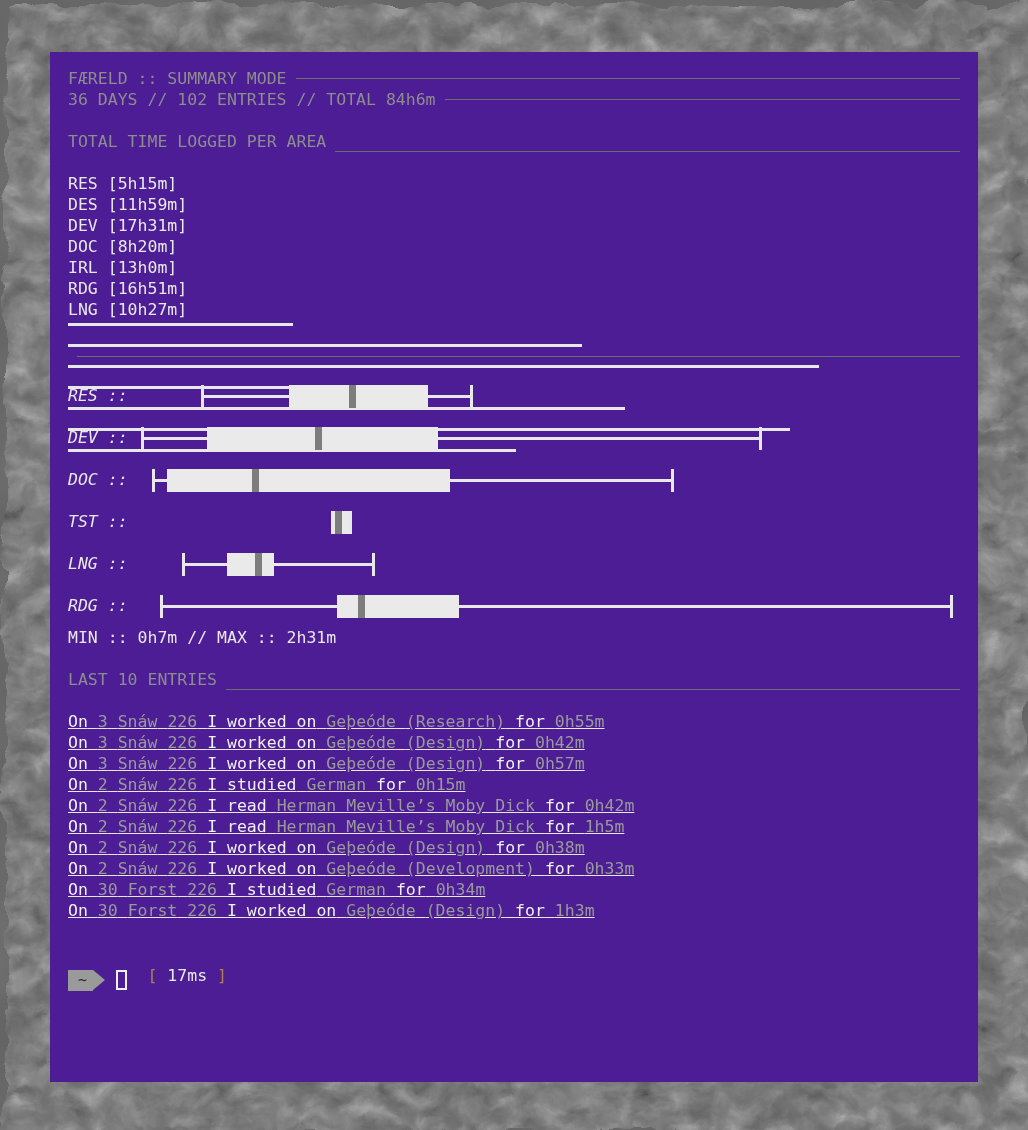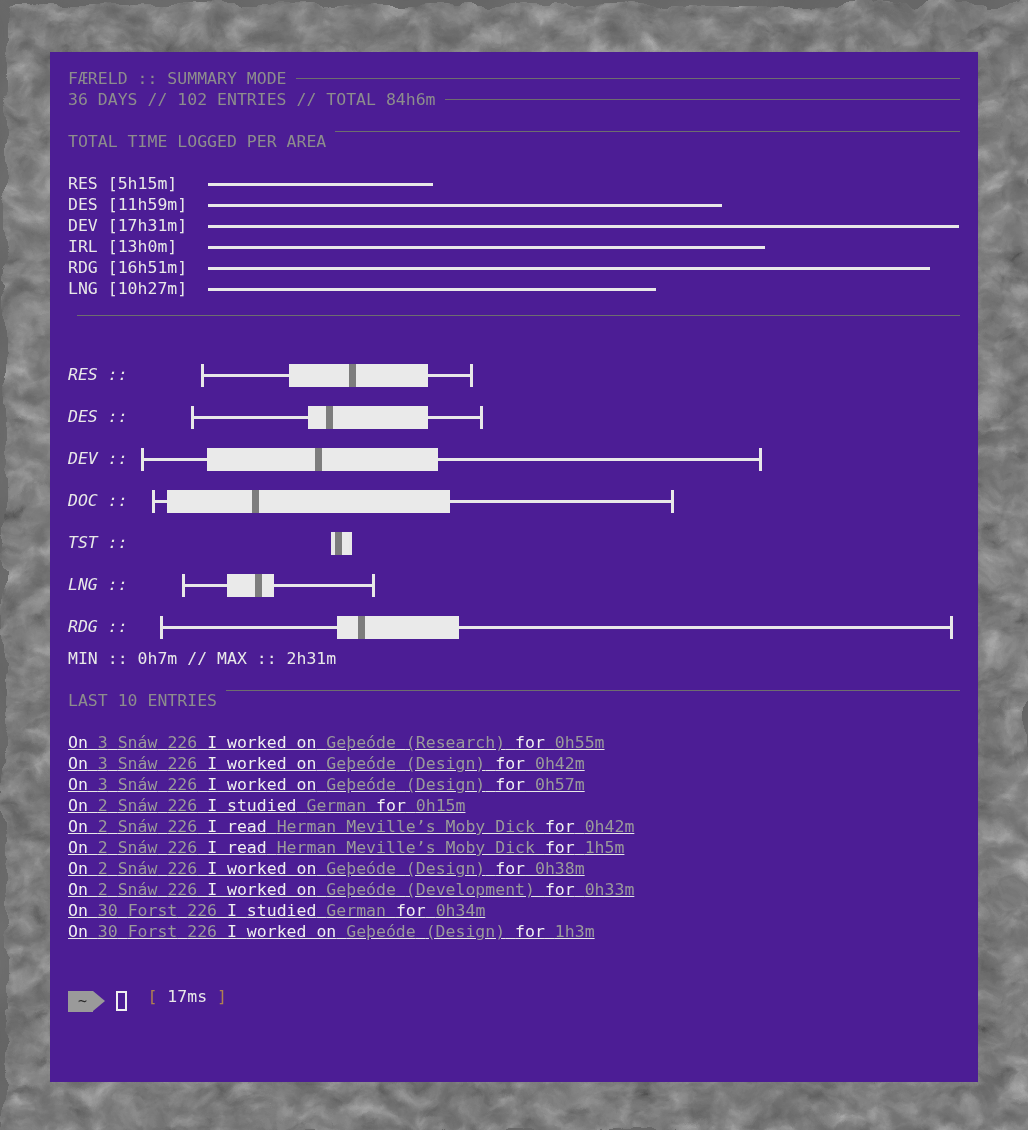--- a/index.html
+++ b/index.html
@@ -48,41 +48,42 @@
   }
   .hdr-line .rule {
     flex: 1 1 auto;
     height: 1px;
     background: #6e6e6e;
     margin-left: 9px;
     margin-right: 0px;
   }
   .sec-hdr {
     display: flex;
-    align-items: flex-start;
+    align-items: flex-end;
     color: #8d8d8d;
     white-space: pre;
     height: 21px;
   }
   .sec-hdr .rule {
     flex: 1 1 auto;
     height: 1px;
     background: #6e6e6e;
     margin-left: 9px;
   }
   .spacer-21 { height: 21px; }
   .spacer-16 { height: 16px; }
 
   
   #total-bars { margin-top: 21px; }
   .bar-row {
     display: flex;
-    align-items: flex-end;
-    height: 21px;
-    white-space: pre;
+    align-items: flex-start;
+    height: 21px;
+    white-space: pre;
+    flex-direction: column;
   }
   .bar-label {
     width: 140px;
     flex: 0 0 140px;
     color: #e8e8e8;
     white-space: pre;
   }
   .bar-track {
     position: relative;
     flex: 1 1 auto;
@@ -253,20 +254,21 @@
 
     <div class="sec-hdr">
       <span>TOTAL TIME LOGGED PER AREA</span>
       <span class="rule"></span>
     </div>
 
     <div id="total-bars">
         <div class="bar-row"><span class="bar-label">RES [5h15m]</span><div class="bar-track"><div class="bar-fill" style="width: 225px; background: rgb(232, 232, 232);"></div></div></div>
         <div class="bar-row"><span class="bar-label">DES [11h59m]</span><div class="bar-track"><div class="bar-fill" style="width: 514px; background: rgb(232, 232, 232);"></div></div></div>
         <div class="bar-row"><span class="bar-label">DEV [17h31m]</span><div class="bar-track"><div class="bar-fill" style="width: 751px; background: rgb(232, 232, 232);"></div></div></div>
+        <div class="bar-row"><span class="bar-label">DOC [8h20m]</span><div class="bar-track"><div class="bar-fill" style="width: 357px; background: rgb(232, 232, 232);"></div></div></div>
         <div class="bar-row"><span class="bar-label">IRL [13h0m]</span><div class="bar-track"><div class="bar-fill" style="width: 557px; background: rgb(232, 232, 232);"></div></div></div>
         <div class="bar-row"><span class="bar-label">RDG [16h51m]</span><div class="bar-track"><div class="bar-fill" style="width: 722px; background: rgb(232, 232, 232);"></div></div></div>
         <div class="bar-row"><span class="bar-label">LNG [10h27m]</span><div class="bar-track"><div class="bar-fill" style="width: 448px; background: rgb(232, 232, 232);"></div></div></div>
       </div>
 
     <div class="spacer-16"></div>
 
     <div class="sec-hdr">
       <span class="rule"></span>
     </div>
@@ -274,31 +276,20 @@
     <div id="boxplots">
         <div class="bp-row">
           <div class="bp-label">RES ::</div>
           <div class="bp-canvas">
             <div class="bp-whisker-line" style="left: 133px; width: 88px; background: rgb(232, 232, 232);"></div>
             <div class="bp-whisker-line" style="left: 360px; width: 45px; background: rgb(232, 232, 232);"></div>
             <div class="bp-box" style="left: 221px; width: 139px; background: rgb(234, 234, 234);"></div>
             <div class="bp-median" style="left: 281px; background: rgb(125, 125, 125);"></div>
             <div class="bp-cap" style="left: 133px; background: rgb(232, 232, 232);"></div>
             <div class="bp-cap" style="left: 402px; background: rgb(232, 232, 232);"></div>
-          </div>
-        </div>
-        <div class="bp-row">
-          <div class="bp-label">DES ::</div>
-          <div class="bp-canvas">
-            <div class="bp-whisker-line" style="left: 123px; width: 117px; background: rgb(232, 232, 232);"></div>
-            <div class="bp-whisker-line" style="left: 360px; width: 55px; background: rgb(232, 232, 232);"></div>
-            <div class="bp-box" style="left: 240px; width: 120px; background: rgb(234, 234, 234);"></div>
-            <div class="bp-median" style="left: 258px; background: rgb(125, 125, 125);"></div>
-            <div class="bp-cap" style="left: 123px; background: rgb(232, 232, 232);"></div>
-            <div class="bp-cap" style="left: 412px; background: rgb(232, 232, 232);"></div>
           </div>
         </div>
         <div class="bp-row">
           <div class="bp-label">DEV ::</div>
           <div class="bp-canvas">
             <div class="bp-whisker-line" style="left: 73px; width: 66px; background: rgb(232, 232, 232);"></div>
             <div class="bp-whisker-line" style="left: 370px; width: 324px; background: rgb(232, 232, 232);"></div>
             <div class="bp-box" style="left: 139px; width: 231px; background: rgb(234, 234, 234);"></div>
             <div class="bp-median" style="left: 247px; background: rgb(125, 125, 125);"></div>
             <div class="bp-cap" style="left: 73px; background: rgb(232, 232, 232);"></div>

